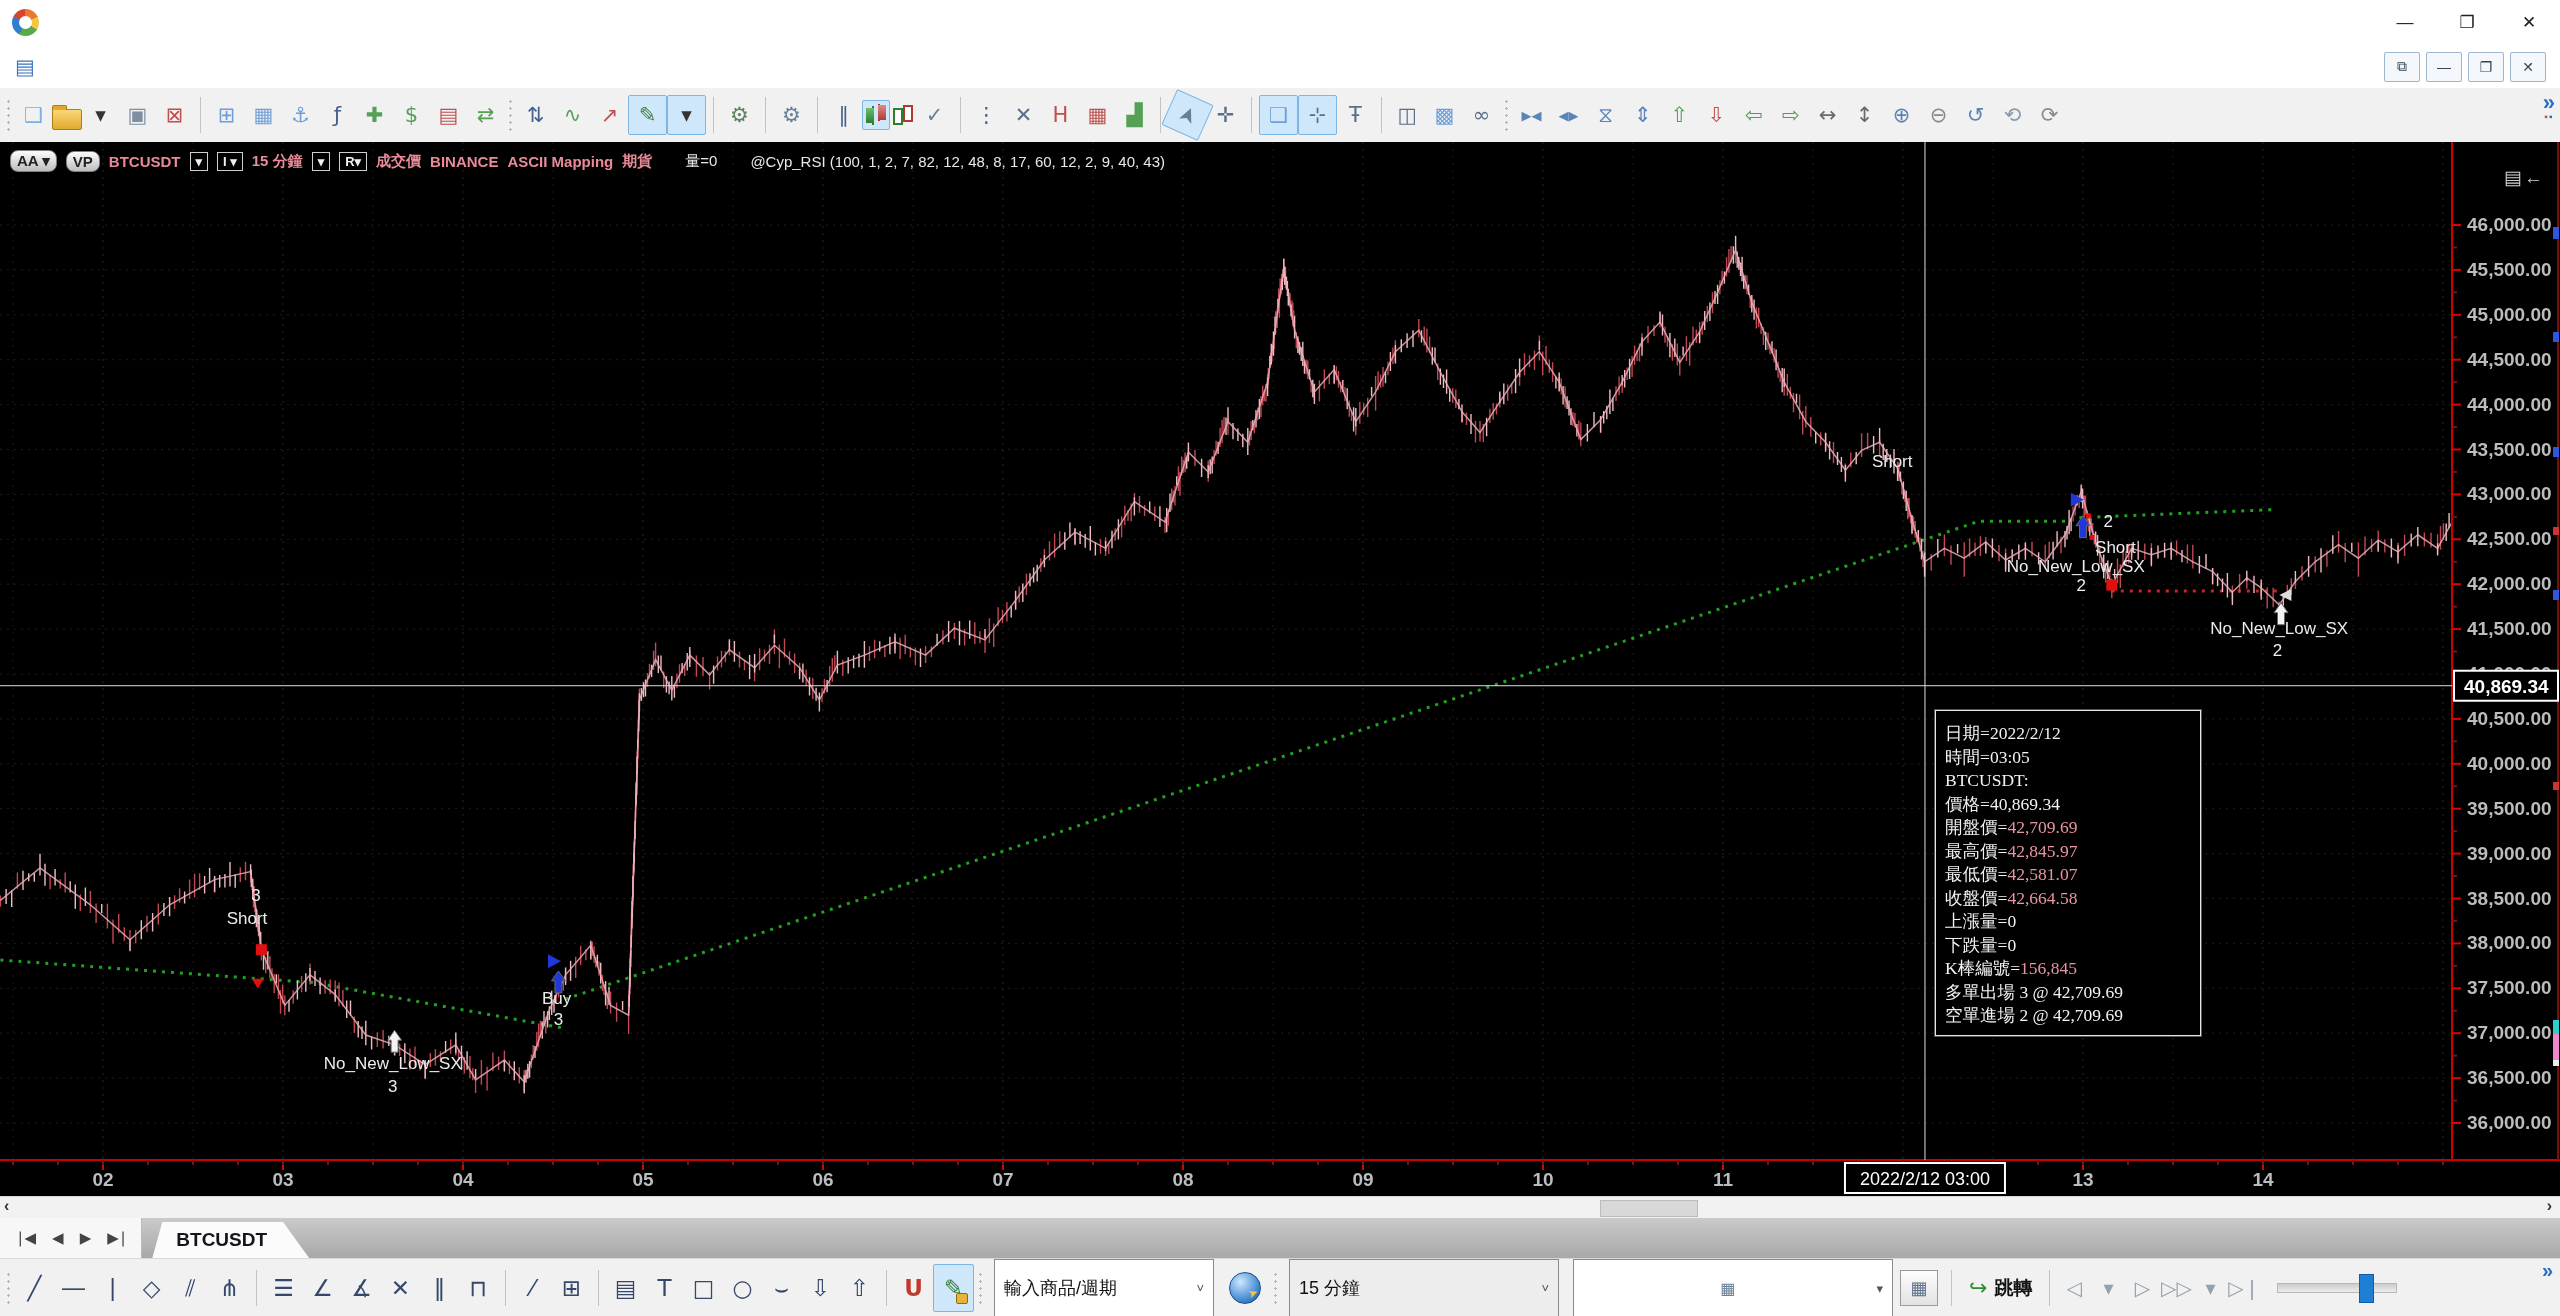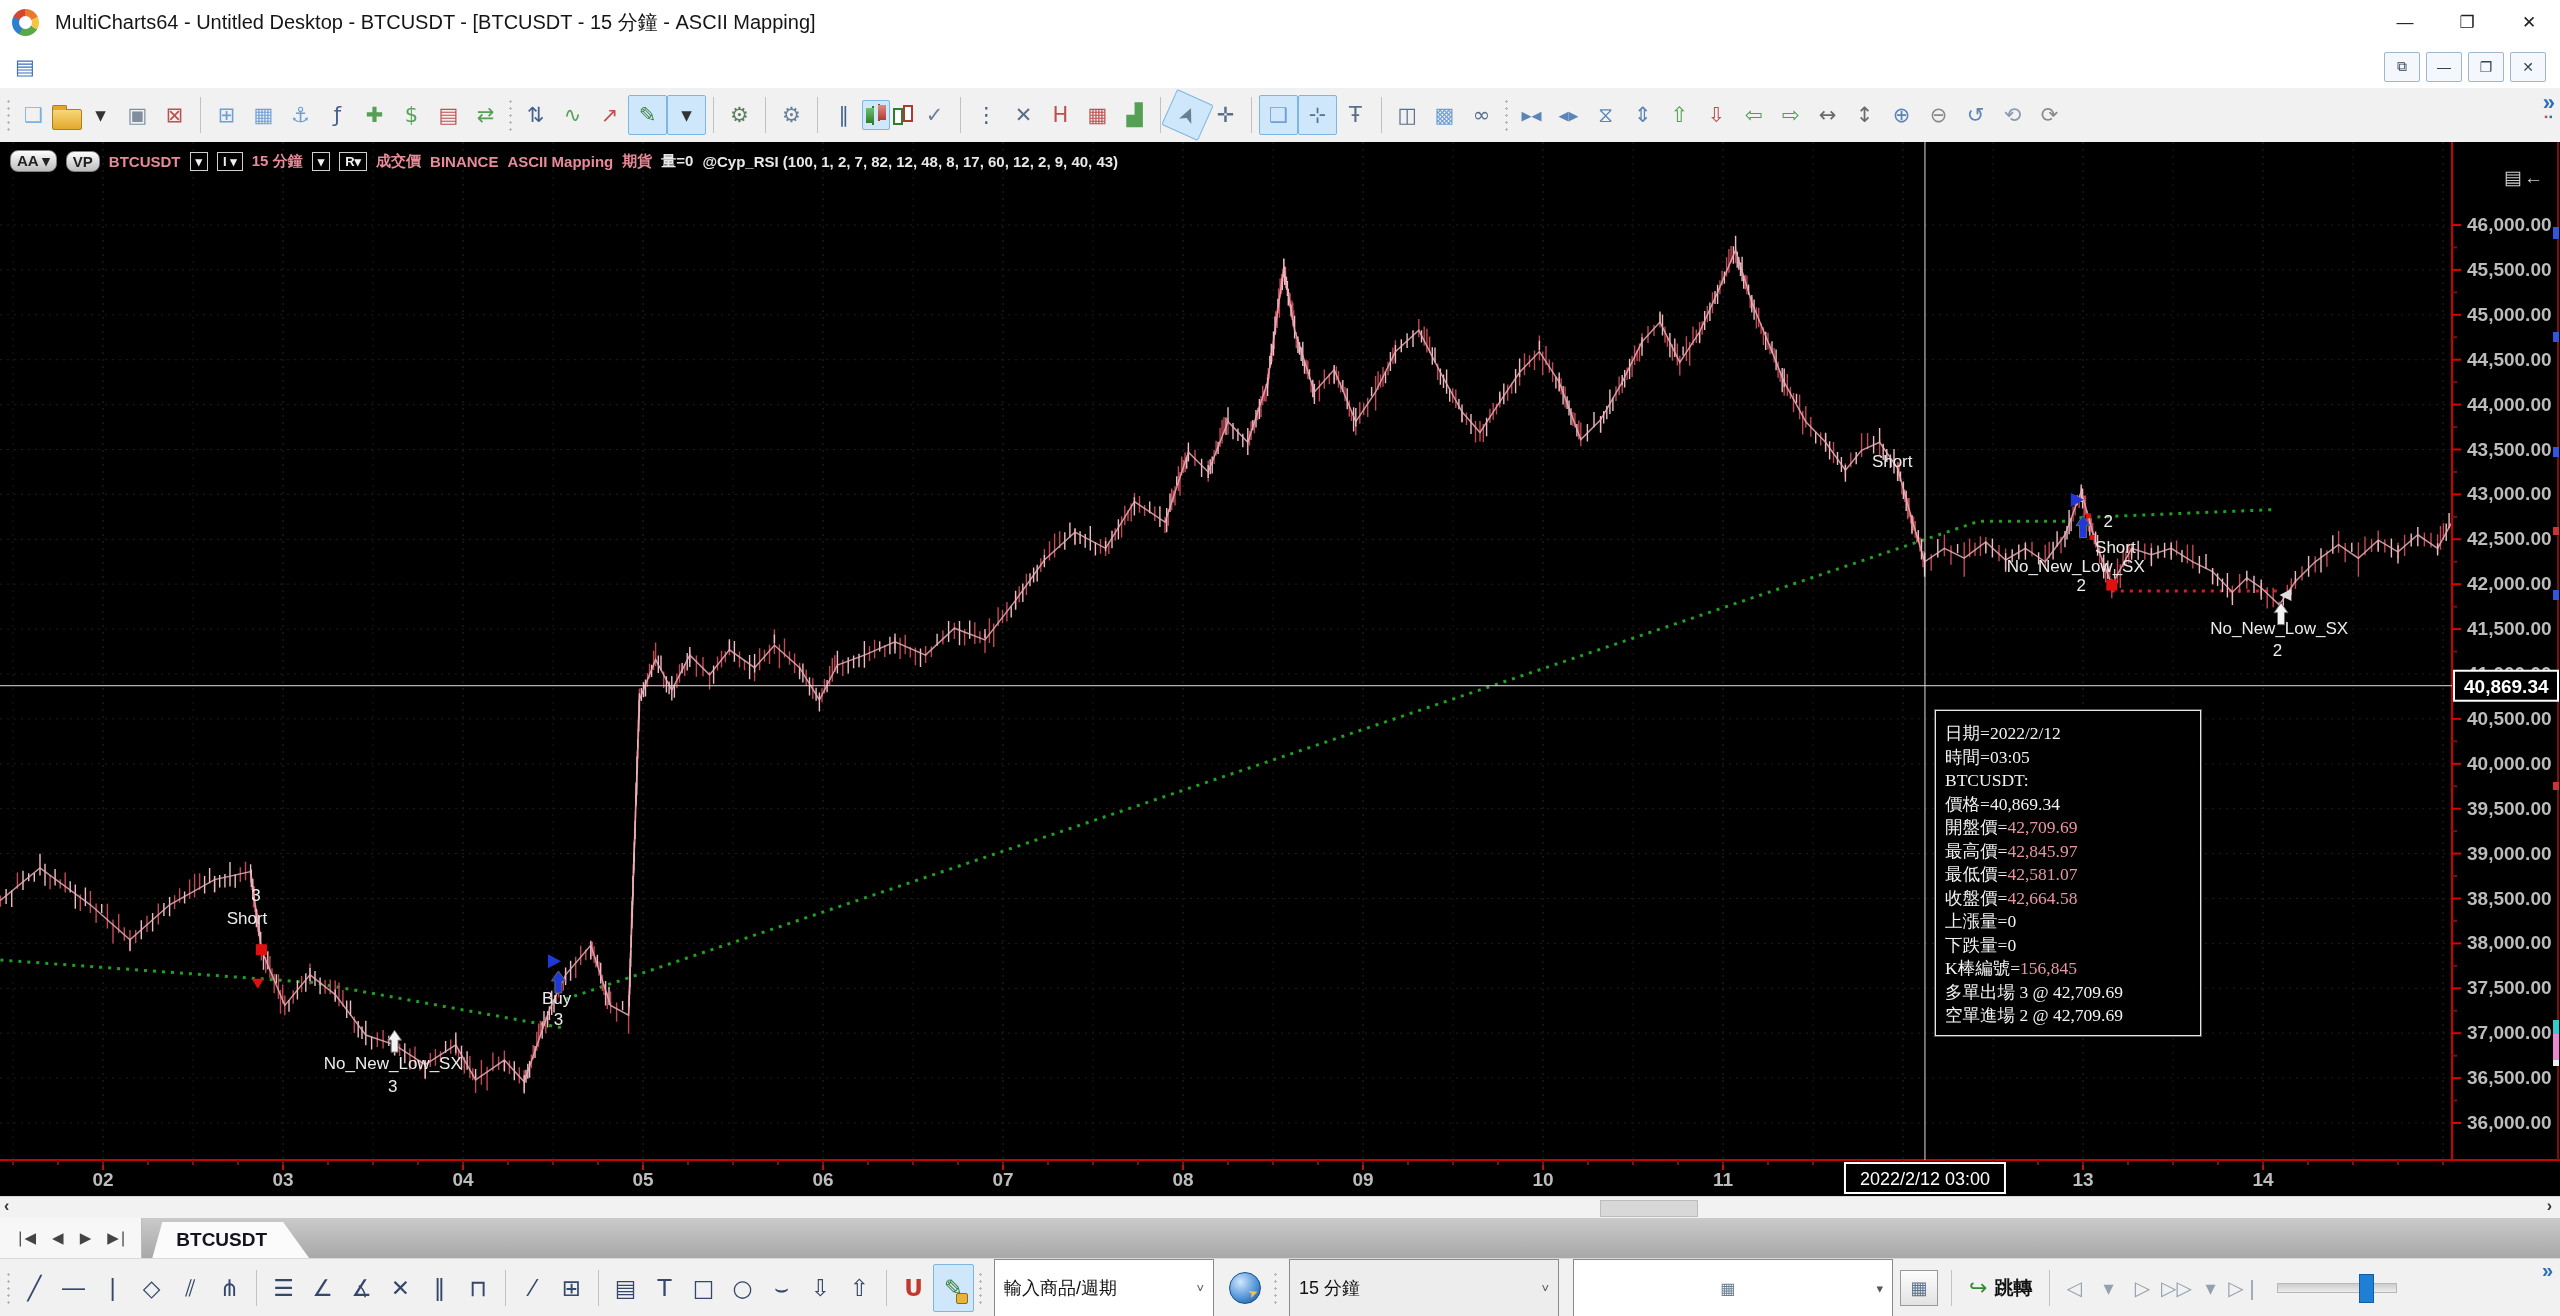--- a/index.html
+++ b/index.html
@@ -48,21 +48,21 @@
   .ic-globe{position:relative;width:30px;height:30px;border-radius:50%;flex:0 0 auto;margin:0 8px;
     background:radial-gradient(circle at 35% 30%,#cfe8ff,#5596d8 55%,#1d5fa8 90%);border:1px solid #14508e;}
   .ic-globe::after{content:"➤";position:absolute;right:2px;bottom:3px;font-size:12px;color:#f4c542;transform:rotate(-20deg);}
   
   .chartarea{position:absolute;top:142px;left:0;width:2560px;height:1054px;background:#000;}
   #chart-svg{position:absolute;top:0;left:0;}
   .chart-header{position:absolute;top:8px;left:10px;display:flex;align-items:center;gap:9px;font-size:15px;z-index:5;}
   .chip3d{background:linear-gradient(#fdfdfd,#bdbdbd);border:1px solid #7f7f7f;color:#222;padding:1px 6px;border-radius:8px;font-weight:bold;}
   .chipbox{border:1px solid #cfcfcf;color:#f0f0f0;background:#000;padding:0 5px;font-weight:bold;font-size:13px;line-height:17px;}
   .htext-pink{color:#e98a98;font-weight:bold;}
-  .htext-white{color:#e8e8e8;font-weight:bold;}
+  .htext-white{color:#e8e8e8;font-weight:normal;margin-left:24px;}
   .axis-icon{position:absolute;left:2504px;top:24px;color:#cfcfcf;font-size:19px;z-index:5;letter-spacing:2px;}
   .tooltip{position:absolute;left:1935px;top:568px;width:246px;border:1px solid #e6e6e6;outline:1px solid #555;background:#000;
     padding:11px 9px 7px 9px;font-family:"Liberation Serif",serif;font-size:17.5px;line-height:23.5px;color:#f2f2f2;z-index:6;}
   .tt-row .v.p{color:#e895a2;}
   .tt-row .v.w{color:#f2f2f2;}
   
   .hscroll{position:absolute;top:1196px;left:0;width:2560px;height:22px;background:#f2f2f2;border-top:1px solid #d6d6d6;}
   .hs-left{position:absolute;left:4px;top:0px;font-size:16px;color:#333;font-weight:bold;}
   .hs-right{position:absolute;right:8px;top:0px;font-size:16px;color:#333;font-weight:bold;}
   .hs-thumb{position:absolute;left:1600px;top:3px;width:96px;height:15px;background:#d8d8d8;border:1px solid #bcbcbc;}
@@ -89,21 +89,20 @@
   .pb{width:34px;text-align:center;font-size:20px;color:#93a0b0;flex:0 0 auto;font-family:"DejaVu Sans",sans-serif;}
   .slider{position:relative;width:118px;height:8px;background:linear-gradient(#cdcdcd,#ececec);border:1px solid #b8b8b8;margin:0 16px;flex:0 0 auto;}
   .slider .thumb{position:absolute;left:68%;top:-10px;width:13px;height:27px;background:#1f7fd4;border:1px solid #0e5ea6;}
   .bb-overflow{position:absolute;right:7px;top:1px;color:#2a6fbd;font-weight:bold;font-size:20px;}
 </style>
 </head>
 <body>
 
 <div class="titlebar">
   <div class="logo"></div>
-  <div class="title-text">MultiCharts64 - Untitled Desktop - BTCUSDT - [BTCUSDT - 15 分鐘 - ASCII Mapping]</div>
   <div class="win-controls">
 
   <span class="win-btn">
         <span>—</span>
       </span>
       <span class="win-btn">
         <span>❐</span>
       </span>
       <span class="win-btn">
         <span>✕</span>

